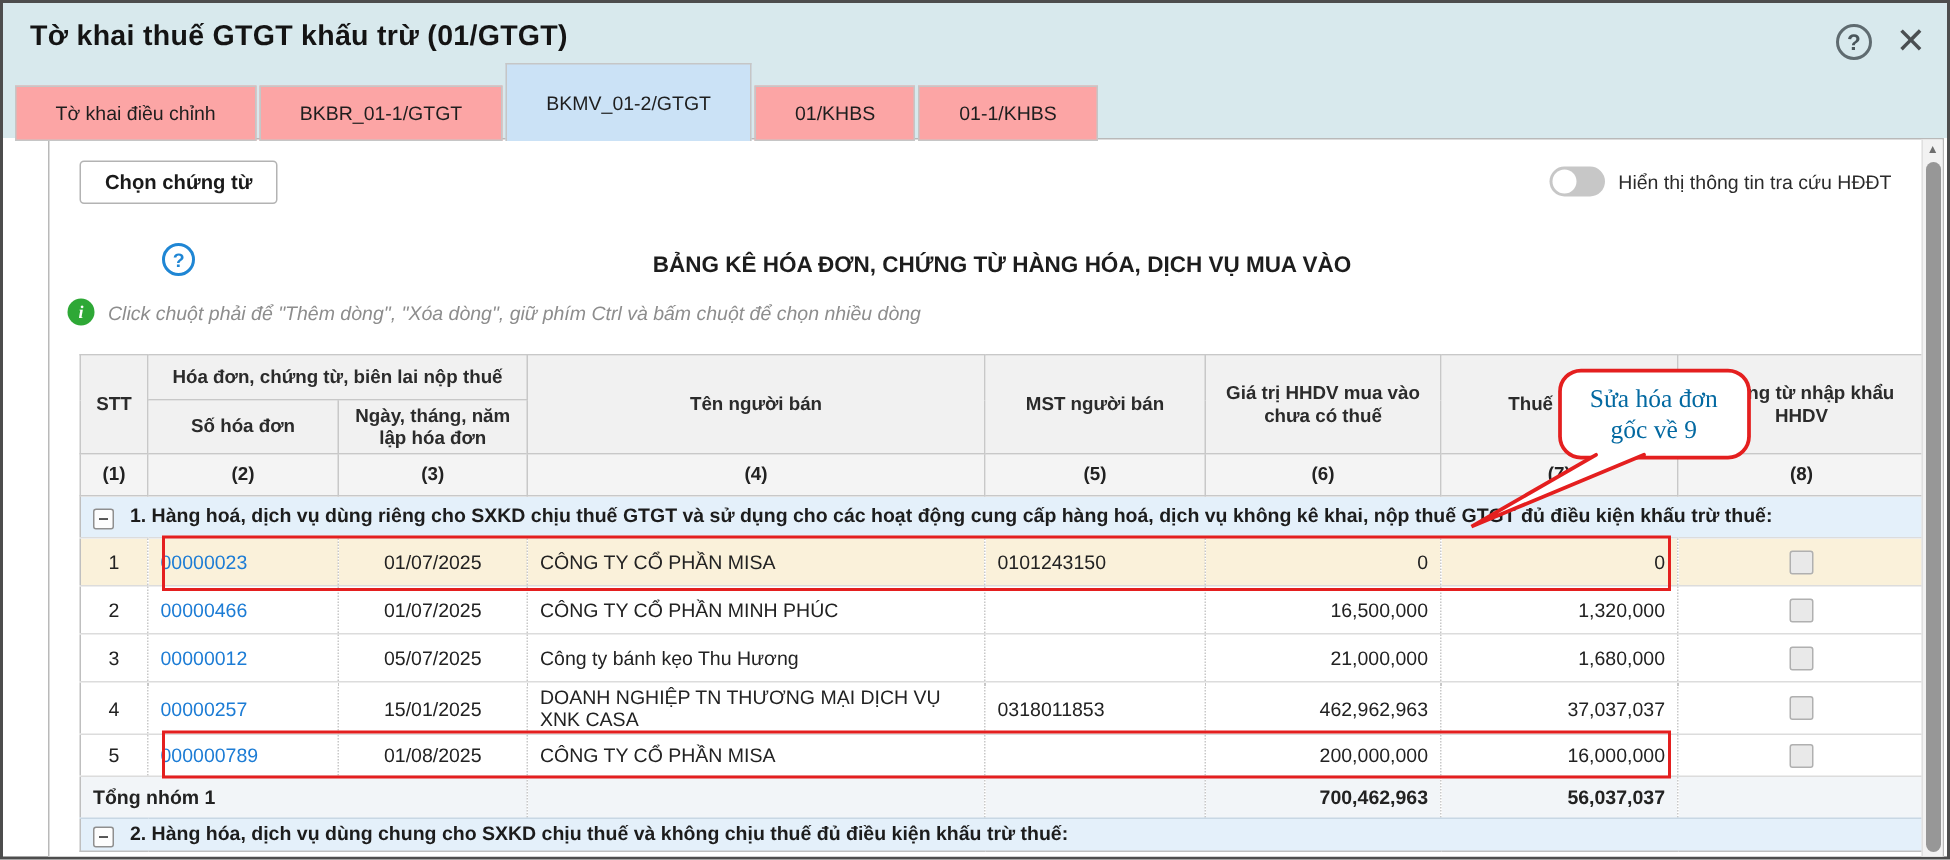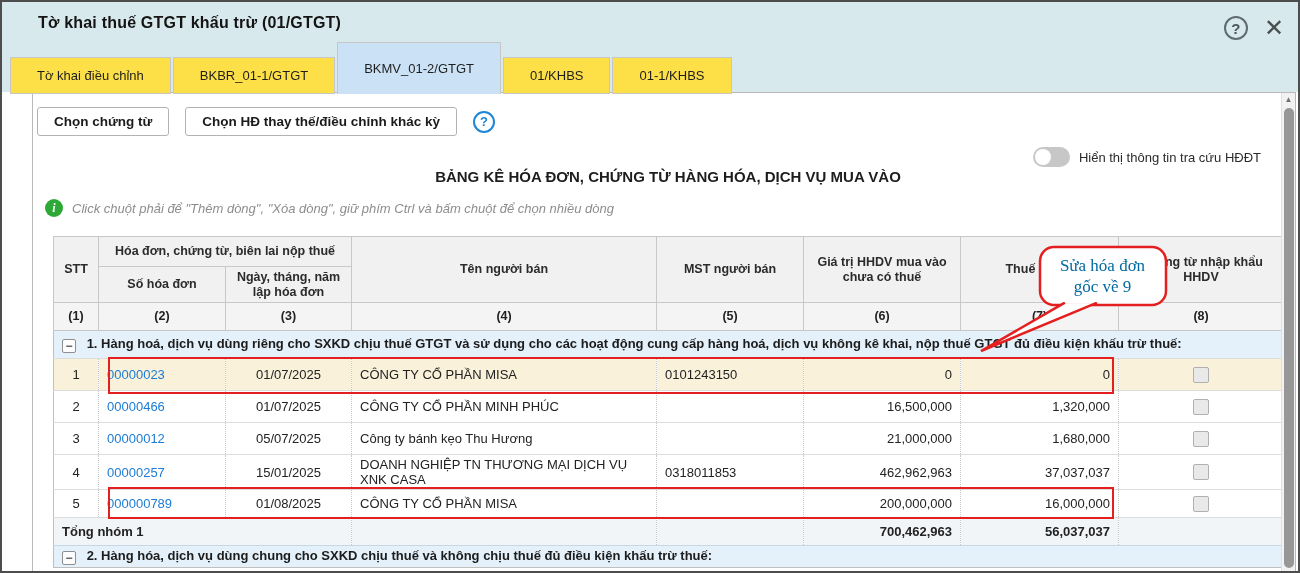--- a/index.html
+++ b/index.html
@@ -11,63 +11,63 @@
     border: 2px solid #4d4d4d;
     overflow: hidden;
     color: #222;
   }
   
   .titlebar {
     position: absolute; left:0; top:0; width:1296px; height:90px;
     background: #d8e9ed;
   }
   .window-title {
-    position:absolute; left:36px; top:12px;
-    font-size:16px; font-weight:bold; color:#141414; letter-spacing:.2px;
+    position:absolute; left:18px; top:12px;
+    font-size:19px; font-weight:bold; color:#141414; letter-spacing:.2px;
   }
   .win-icons { position:absolute; right:14px; top:14px; display:flex; align-items:center; gap:16px; }
   .qmark-circle {
     width:24px; height:24px; border-radius:50%; border:2px solid #5f6b70;
     color:#4a565b; font-size:15px; font-weight:bold;
     display:flex; align-items:center; justify-content:center; cursor:pointer;
   }
   .close-x { font-size:24px; color:#4a4f52; line-height:24px; cursor:pointer; font-weight:400; }
   
   .tabbar {
     position:absolute; left:8px; top:46px; height:46px;
     display:flex; align-items:flex-end; gap:2px; z-index:6;
   }
   .tab {
-    background:#fde047; border:1px solid #c6c6c6;
+    background:#fca5a5; border:1px solid #c6c6c6;
     height:37px; padding:0 26px; font-size:13px; color:#1e1e1e;
     display:flex; align-items:center; cursor:pointer; white-space:nowrap;
   }
   .tab.active {
     background:#cbe2f6; height:52px; border-bottom:none; padding-top:0;
   }
   
   .panel {
     position:absolute; left:30px; top:90px; width:1264px; height:481px;
     background:#fff; border:1px solid #b9b9b9; border-bottom:none; z-index:2;
   }
   
-  .toolbar { position:absolute; left:4px; top:14px; display:flex; align-items:center; gap:16px; }
+  .toolbar { position:absolute; left:20px; top:14px; display:flex; align-items:center; gap:26px;flex-direction:column; }
   .btn {
     background:#fff; border:1px solid #b3b3b3; border-radius:3px;
     height:29px; padding:0 16px; font-size:13.5px; font-weight:bold; color:#1a1a1a;
     display:flex; align-items:center; cursor:pointer; white-space:nowrap;
     font-family:"Liberation Sans", sans-serif;
   }
   .help-blue {
     width:22px; height:22px; border-radius:50%; border:2px solid #1f86d4;
     color:#1f86d4; font-size:13px; font-weight:bold;
     display:flex; align-items:center; justify-content:center; cursor:pointer;
   }
   
-  .toggle-group { position:absolute; right:34px; top:18px; display:flex; align-items:center; gap:9px;margin-top:36px; }
+  .toggle-group { position:absolute; right:34px; top:18px; display:flex; align-items:center; gap:9px; }
   .switch { width:37px; height:20px; border-radius:10px; background:#c7c7c7; position:relative; cursor:pointer; }
   .switch .knob { position:absolute; left:2px; top:2px; width:16px; height:16px; border-radius:50%; background:#fff; }
   .toggle-label { font-size:13px; color:#2b2b2b; }
   
   .sheet-title {
     position:absolute; left:20px; top:75px; width:1230px;
     text-align:center; font-size:15px; font-weight:bold; color:#1d1d1d;
   }
   .note { position:absolute; left:12px; top:106px; display:flex; align-items:center; gap:9px; }
   .info-icon {
@@ -139,21 +139,20 @@
   <div class="tab">BKBR_01-1/GTGT</div>
   <div class="tab active">BKMV_01-2/GTGT</div>
   <div class="tab">01/KHBS</div>
   <div class="tab">01-1/KHBS</div>
 </div>
 
 <div class="panel">
 
   <div class="toolbar">
     <button class="btn">Chọn chứng từ</button>
-    <button class="btn">Chọn HĐ thay thế/điều chỉnh khác kỳ</button>
     <div class="help-blue">?</div>
   </div>
 
   <div class="toggle-group">
     <div class="switch">
         <div class="knob"></div>
       </div>
     <div class="toggle-label">Hiển thị thông tin tra cứu HĐĐT</div>
   </div>
 

